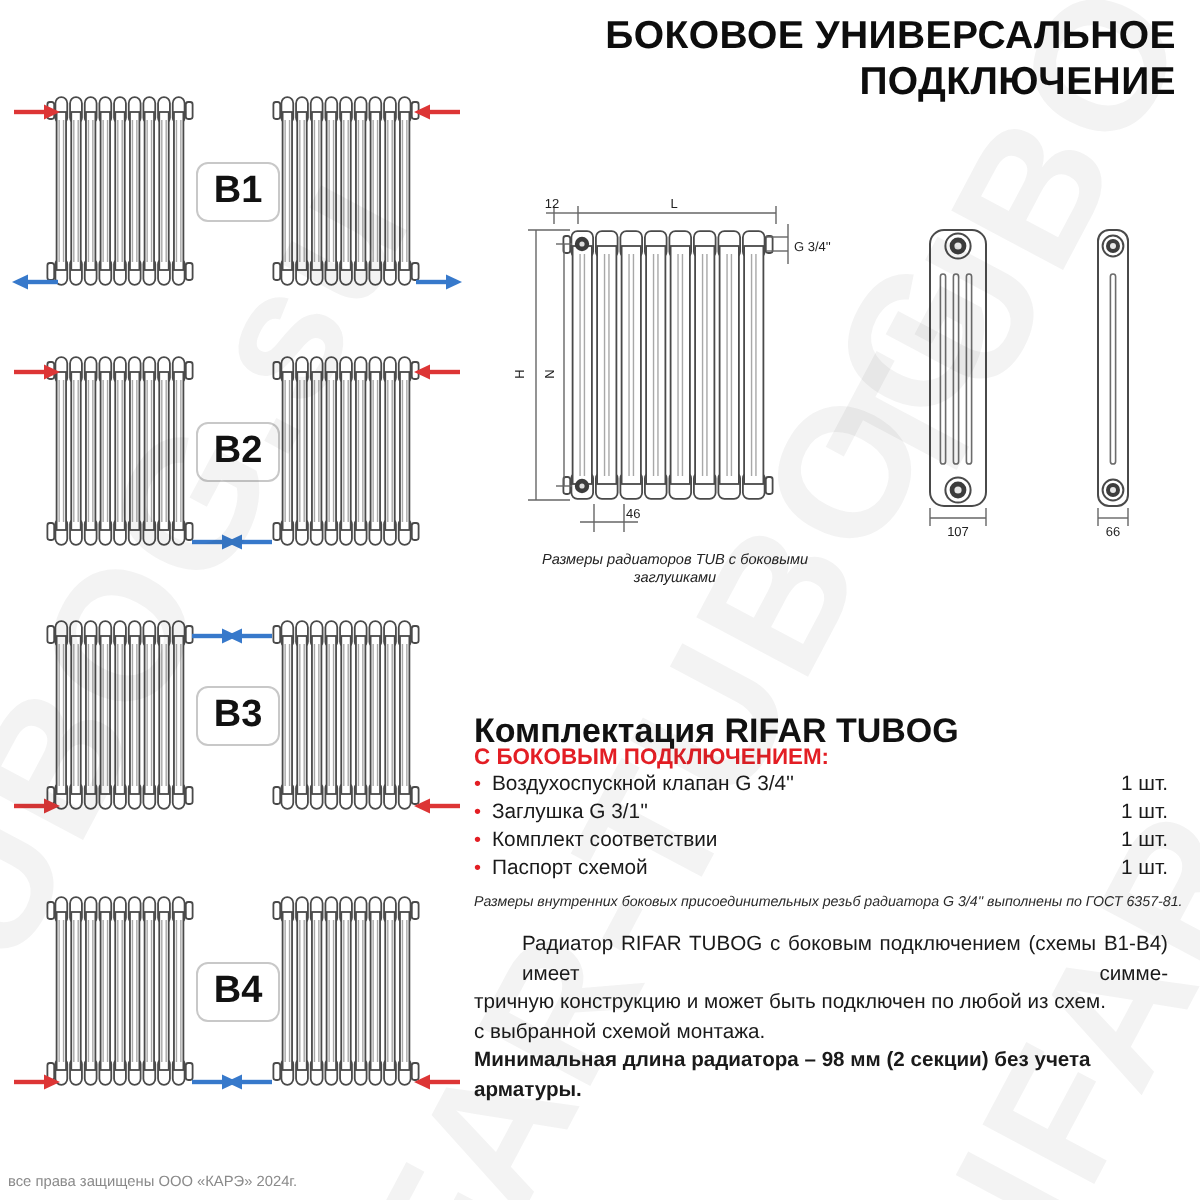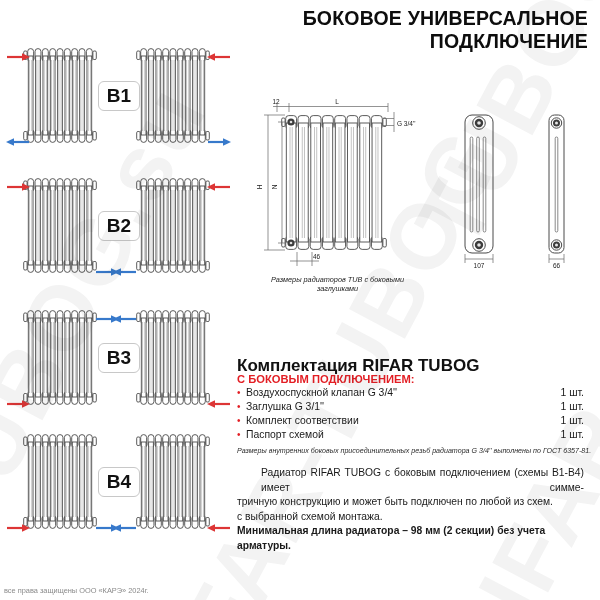--- a/index.html
+++ b/index.html
@@ -428,21 +428,21 @@
             </svg></div>
           <div class="arrow" style="left:103px;top:0px"><svg width="24" height="10" viewBox="0 0 24 10">
               <line x1="23" y1="5" x2="7" y2="5" stroke="#3779cb" stroke-width="2.2"></line>
               <polygon points="8,1.3 0,5 8,8.7" fill="#3779cb"></polygon>
             </svg></div>
           <div class="arrow" style="left:197px;top:85px"><svg width="24" height="10" viewBox="0 0 24 10">
               <line x1="23" y1="5" x2="7" y2="5" stroke="#dd3535" stroke-width="2.2"></line>
               <polygon points="8,1.3 0,5 8,8.7" fill="#dd3535"></polygon>
             </svg></div>
         </div>
-        <div class="scheme" style="top: 434px;">
+        <div class="scheme" style="top: 448px;">
           <svg class="radiator rad-left" viewBox="-4 0 74 95" width="74" height="95">
             <rect class="st" x="-3.30" y="3.00" width="3.4" height="8.5" rx="1.2"></rect>
             <rect class="st" x="65.90" y="3.00" width="3.4" height="8.5" rx="1.2"></rect>
             <rect class="st" x="-3.30" y="83.50" width="3.4" height="8.5" rx="1.2"></rect>
             <rect class="st" x="65.90" y="83.50" width="3.4" height="8.5" rx="1.2"></rect>
             <rect class="st" x="0.70" y="0.6" width="5.93" height="13.2" rx="2.97"></rect>
             <rect class="st" x="0.70" y="81.20" width="5.93" height="13.2" rx="2.97"></rect>
             <rect class="st" x="1.30" y="8" width="4.73" height="79.00"></rect>
             <line class="tl" x1="2.57" y1="12" x2="2.57" y2="83.00"></line>
             <line class="tl" x1="4.77" y1="12" x2="4.77" y2="83.00"></line>

